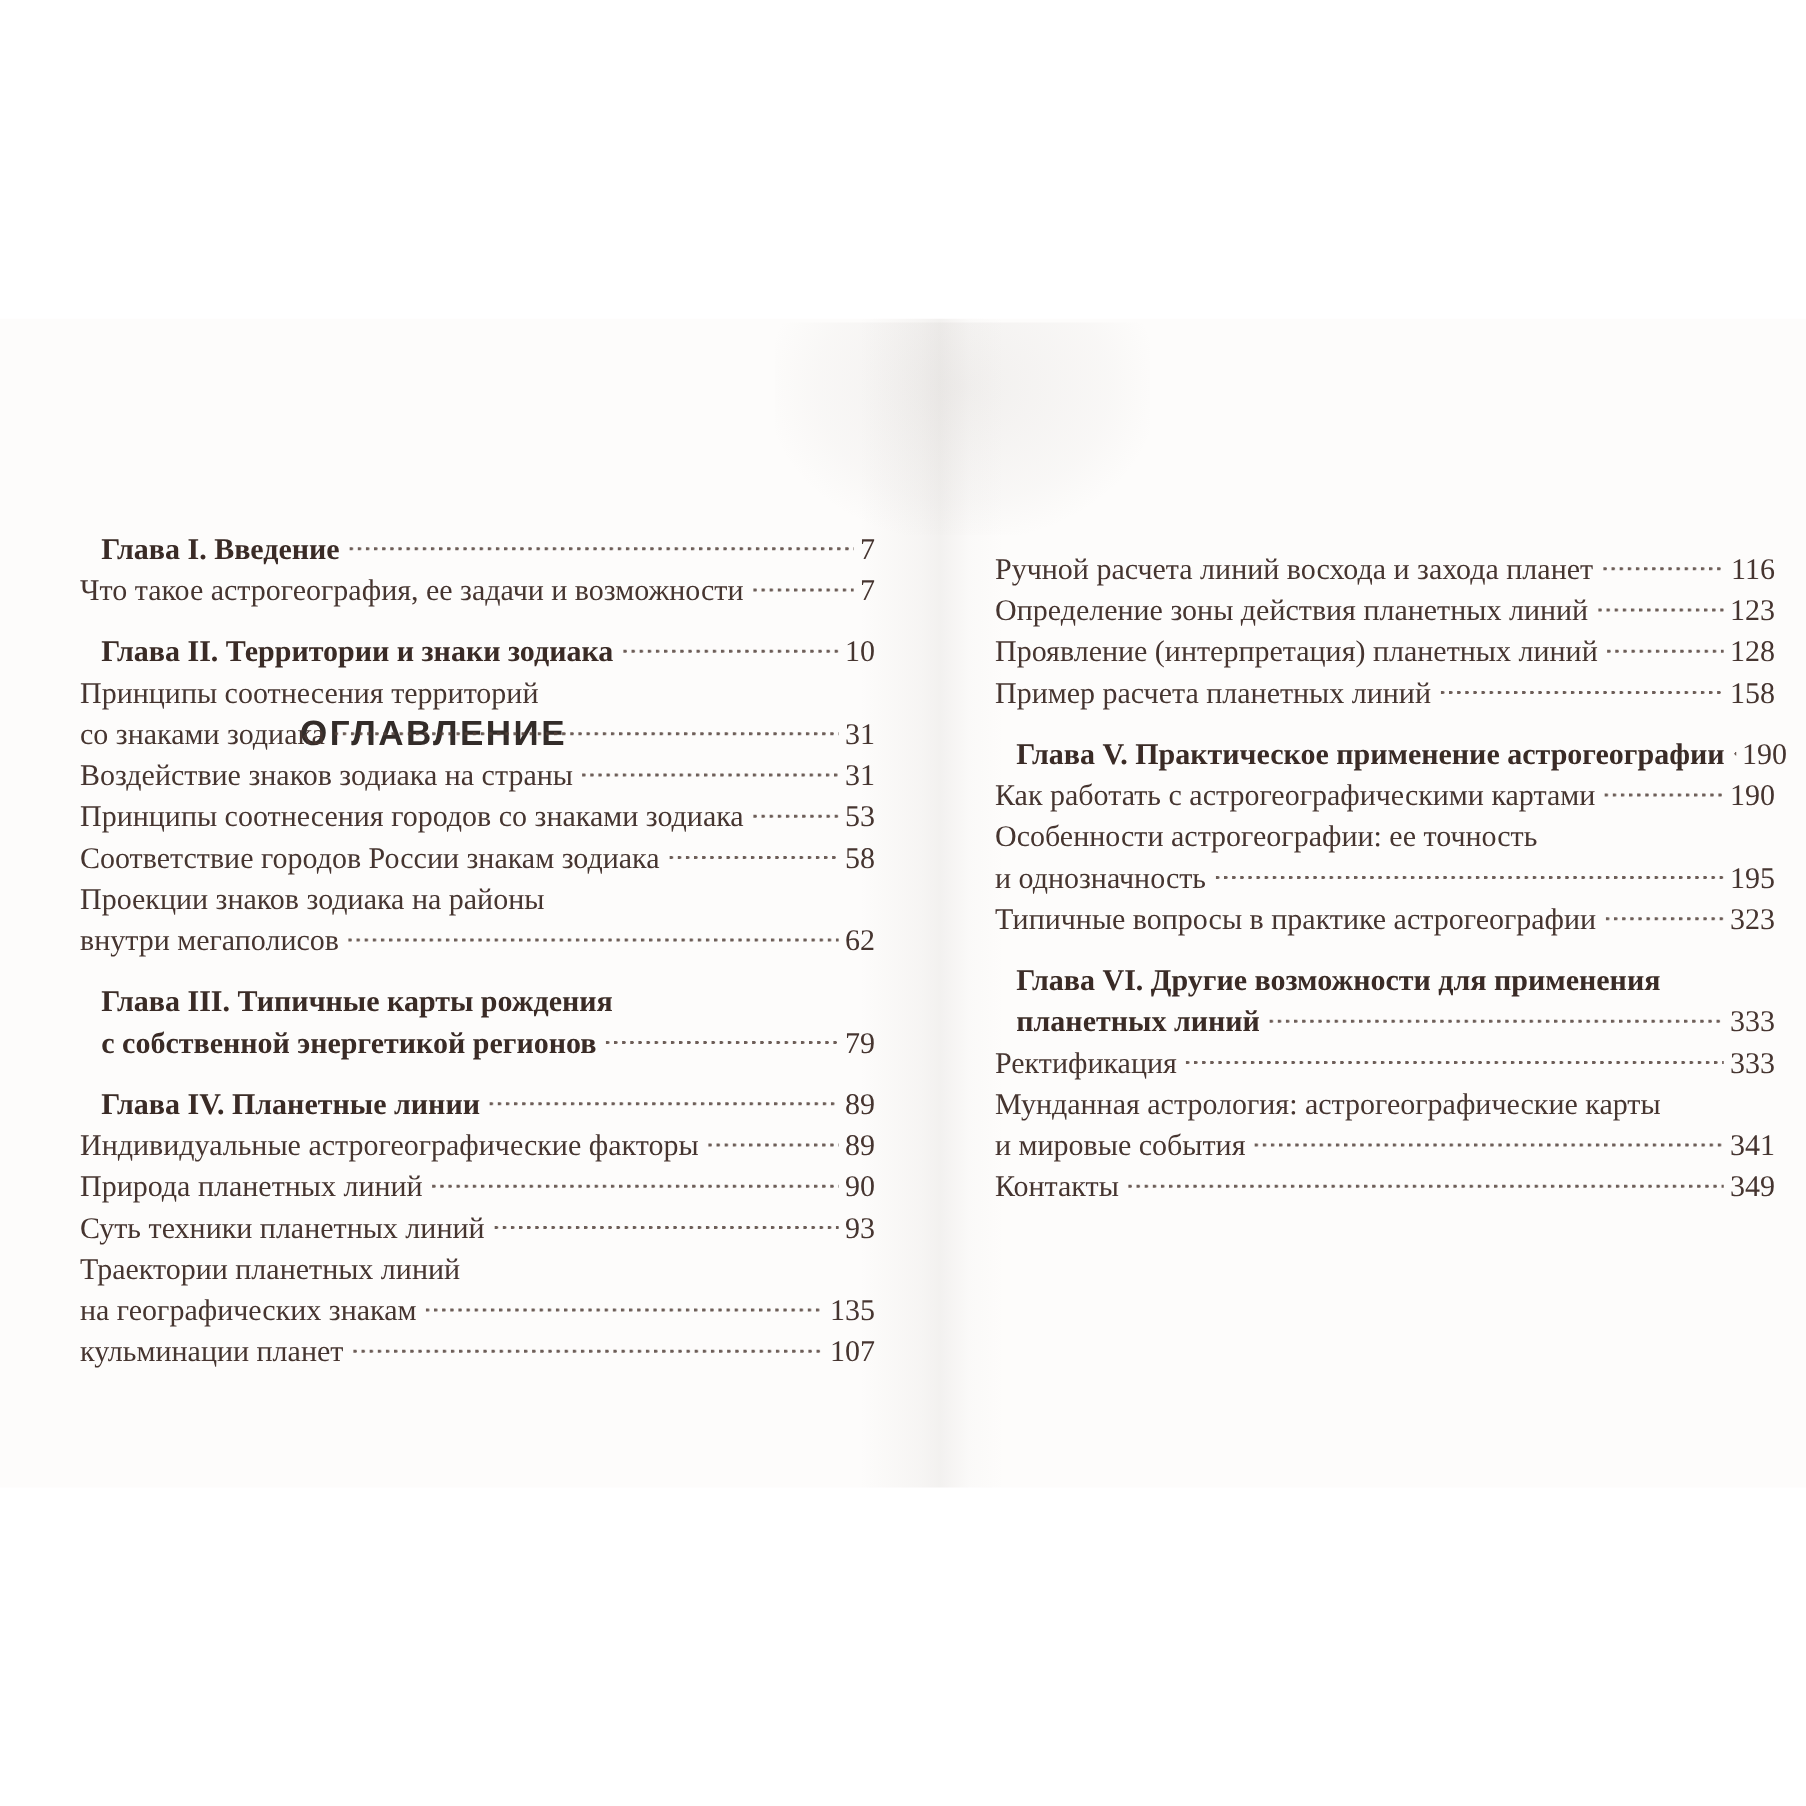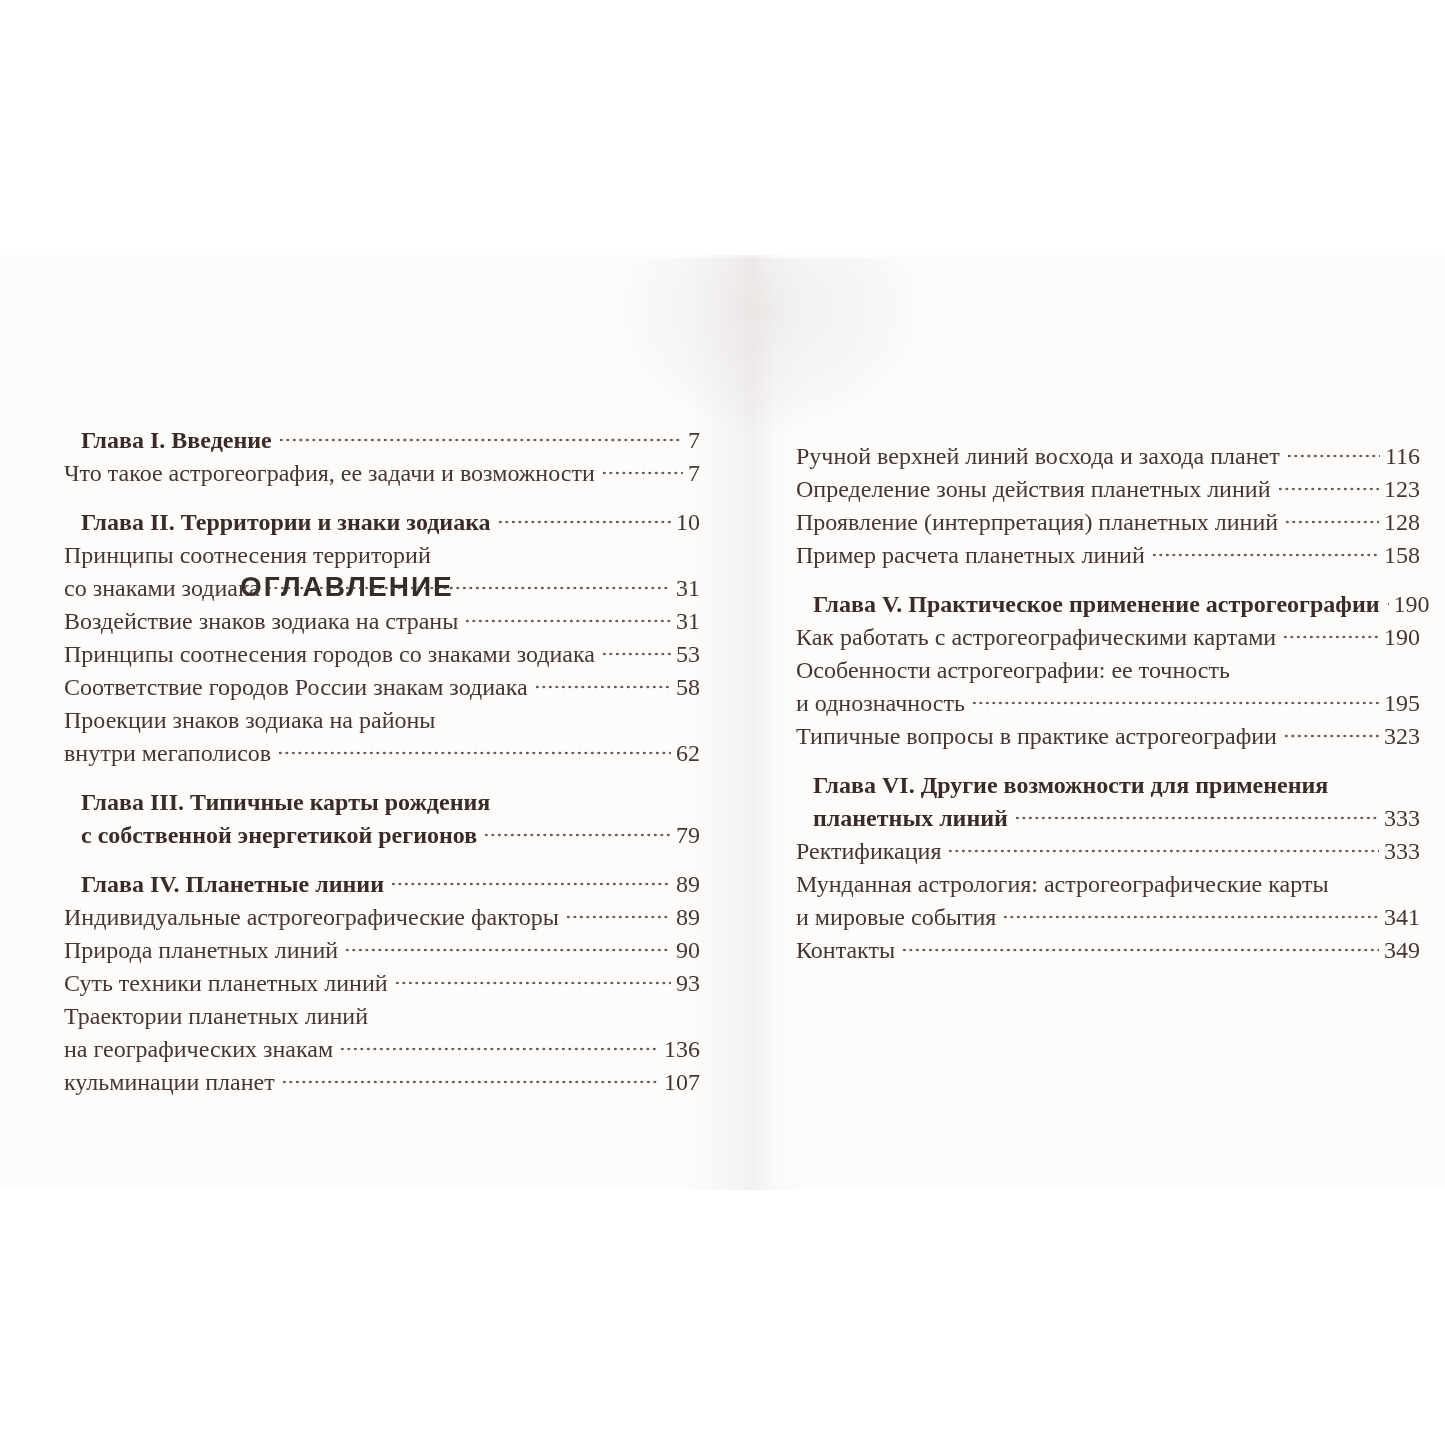--- a/index.html
+++ b/index.html
@@ -195,35 +195,35 @@
         <span class="pg">93</span>
       </div>
     </div>
     <div class="entry sub">
       <div class="line">
         <span class="txt">Траектории планетных линий</span>
       </div>
       <div class="line">
         <span class="txt">на географических знакам</span>
         <span class="leader"></span>
-        <span class="pg">136</span>
+        <span class="pg">135</span>
       </div>
     </div>
     <div class="entry sub">
       <div class="line">
         <span class="txt">кульминации планет</span>
         <span class="leader"></span>
         <span class="pg">107</span>
       </div>
     </div>
   </div>
 <div class="toc right-col">
     <div class="entry sub">
       <div class="line">
-        <span class="txt">Ручной верхней линий восхода и захода планет</span>
+        <span class="txt">Ручной расчета линий восхода и захода планет</span>
         <span class="leader"></span>
         <span class="pg">116</span>
       </div>
     </div>
     <div class="entry sub">
       <div class="line">
         <span class="txt">Определение зоны действия планетных линий</span>
         <span class="leader"></span>
         <span class="pg">123</span>
       </div>

